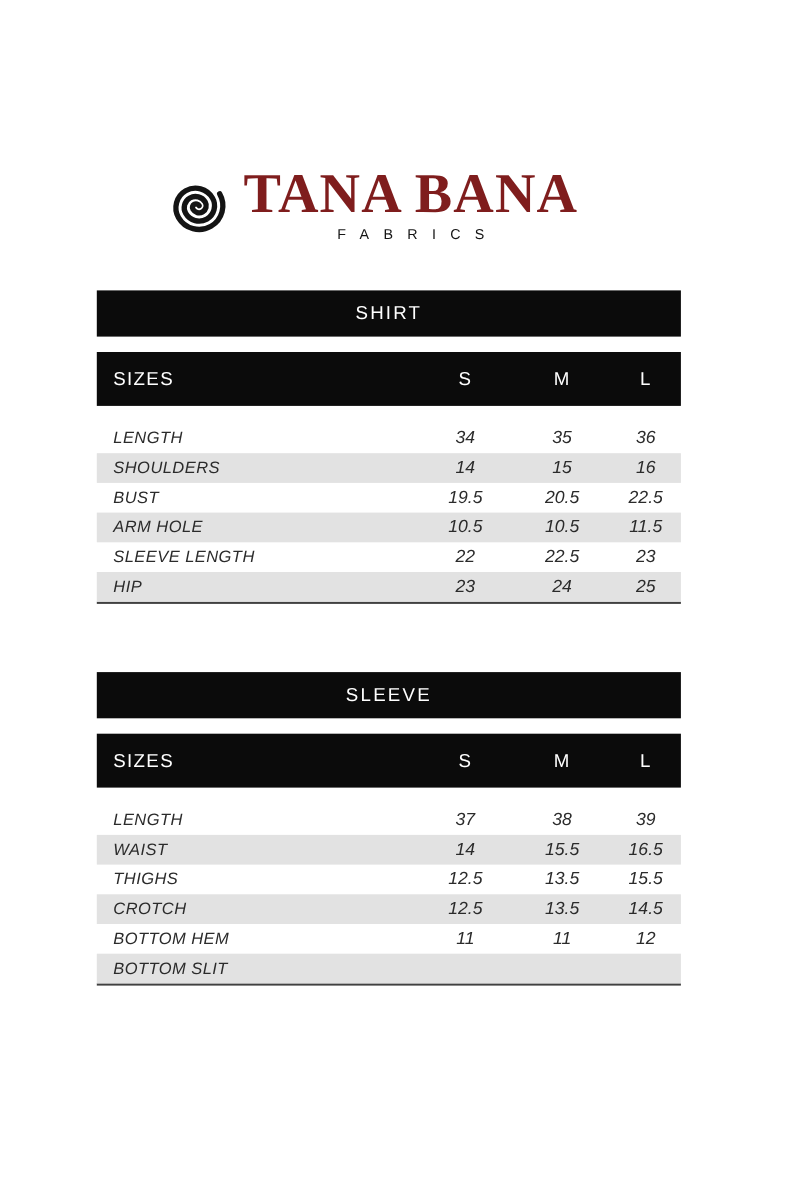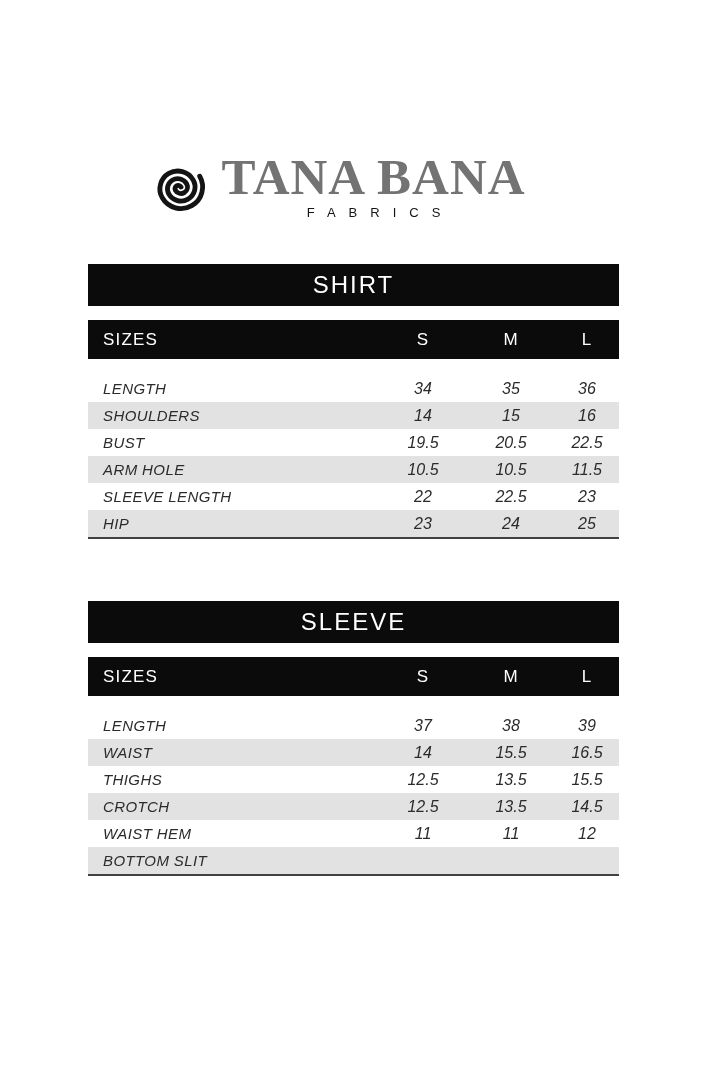--- a/index.html
+++ b/index.html
@@ -7,35 +7,35 @@
     position:relative;width:720px;height:1080px;background:#ffffff;
     overflow:hidden;font-family:"Liberation Sans",sans-serif;
   }
   
   .brand{position:absolute;top:154px;left:0;right:0;display:flex;justify-content:center;}
   .brand-inner{display:flex;align-items:flex-start;gap:13px;transform:translateX(-20px);}
   .spiral{width:54px;height:54px;margin-top:6px;}
   .brand-text{display:flex;flex-direction:column;}
   .brand-name{
     font-family:"Liberation Serif",serif;font-weight:bold;font-size:51px;
-    line-height:0.92;color:#737373;letter-spacing:1px;white-space:nowrap;
+    line-height:0.92;color:#7f1d1d;letter-spacing:1px;white-space:nowrap;
   }
   .brand-sub{
     font-size:13px;letter-spacing:13px;color:#151515;margin-top:4px;
     font-weight:500;text-align:center;text-indent:13px;
   }
   
   .content{position:absolute;left:88px;top:264px;width:531px;}
   .title-bar{
     height:42px;background:#0b0b0b;color:#ffffff;
     display:flex;align-items:center;justify-content:center;
-    font-size:24px;letter-spacing:2px;font-weight:500;
+    font-size:17px;letter-spacing:2px;font-weight:500;
   }
   .head-bar{
-    height:39px;background:#0b0b0b;color:#ffffff;
+    height:49px;background:#0b0b0b;color:#ffffff;
     display:flex;align-items:center;padding-left:15px;
     margin-top:14px;font-weight:500;box-sizing:border-box;
   }
   .hb-label{flex:1;font-size:17px;letter-spacing:1.2px;}
   .col{width:88px;text-align:center;flex:none;}
   .col.last{width:64px;}
   .head-bar .col{font-size:17px;letter-spacing:1px;}
   .rows{margin-top:16px;border-bottom:2px solid #414141;}
   .row{
     height:27px;display:flex;align-items:center;padding-left:15px;
@@ -150,21 +150,21 @@
           <span class="col">13.5</span>
           <span class="col last">15.5</span>
         </div>
         <div class="row">
           <span class="rl">CROTCH</span>
           <span class="col">12.5</span>
           <span class="col">13.5</span>
           <span class="col last">14.5</span>
         </div>
         <div class="row">
-          <span class="rl">WAIST HEM</span>
+          <span class="rl">BOTTOM HEM</span>
           <span class="col">11</span>
           <span class="col">11</span>
           <span class="col last">12</span>
         </div>
         <div class="row">
           <span class="rl">BOTTOM SLIT</span>
           <span class="col"></span>
           <span class="col"></span>
           <span class="col last"></span>
         </div>

